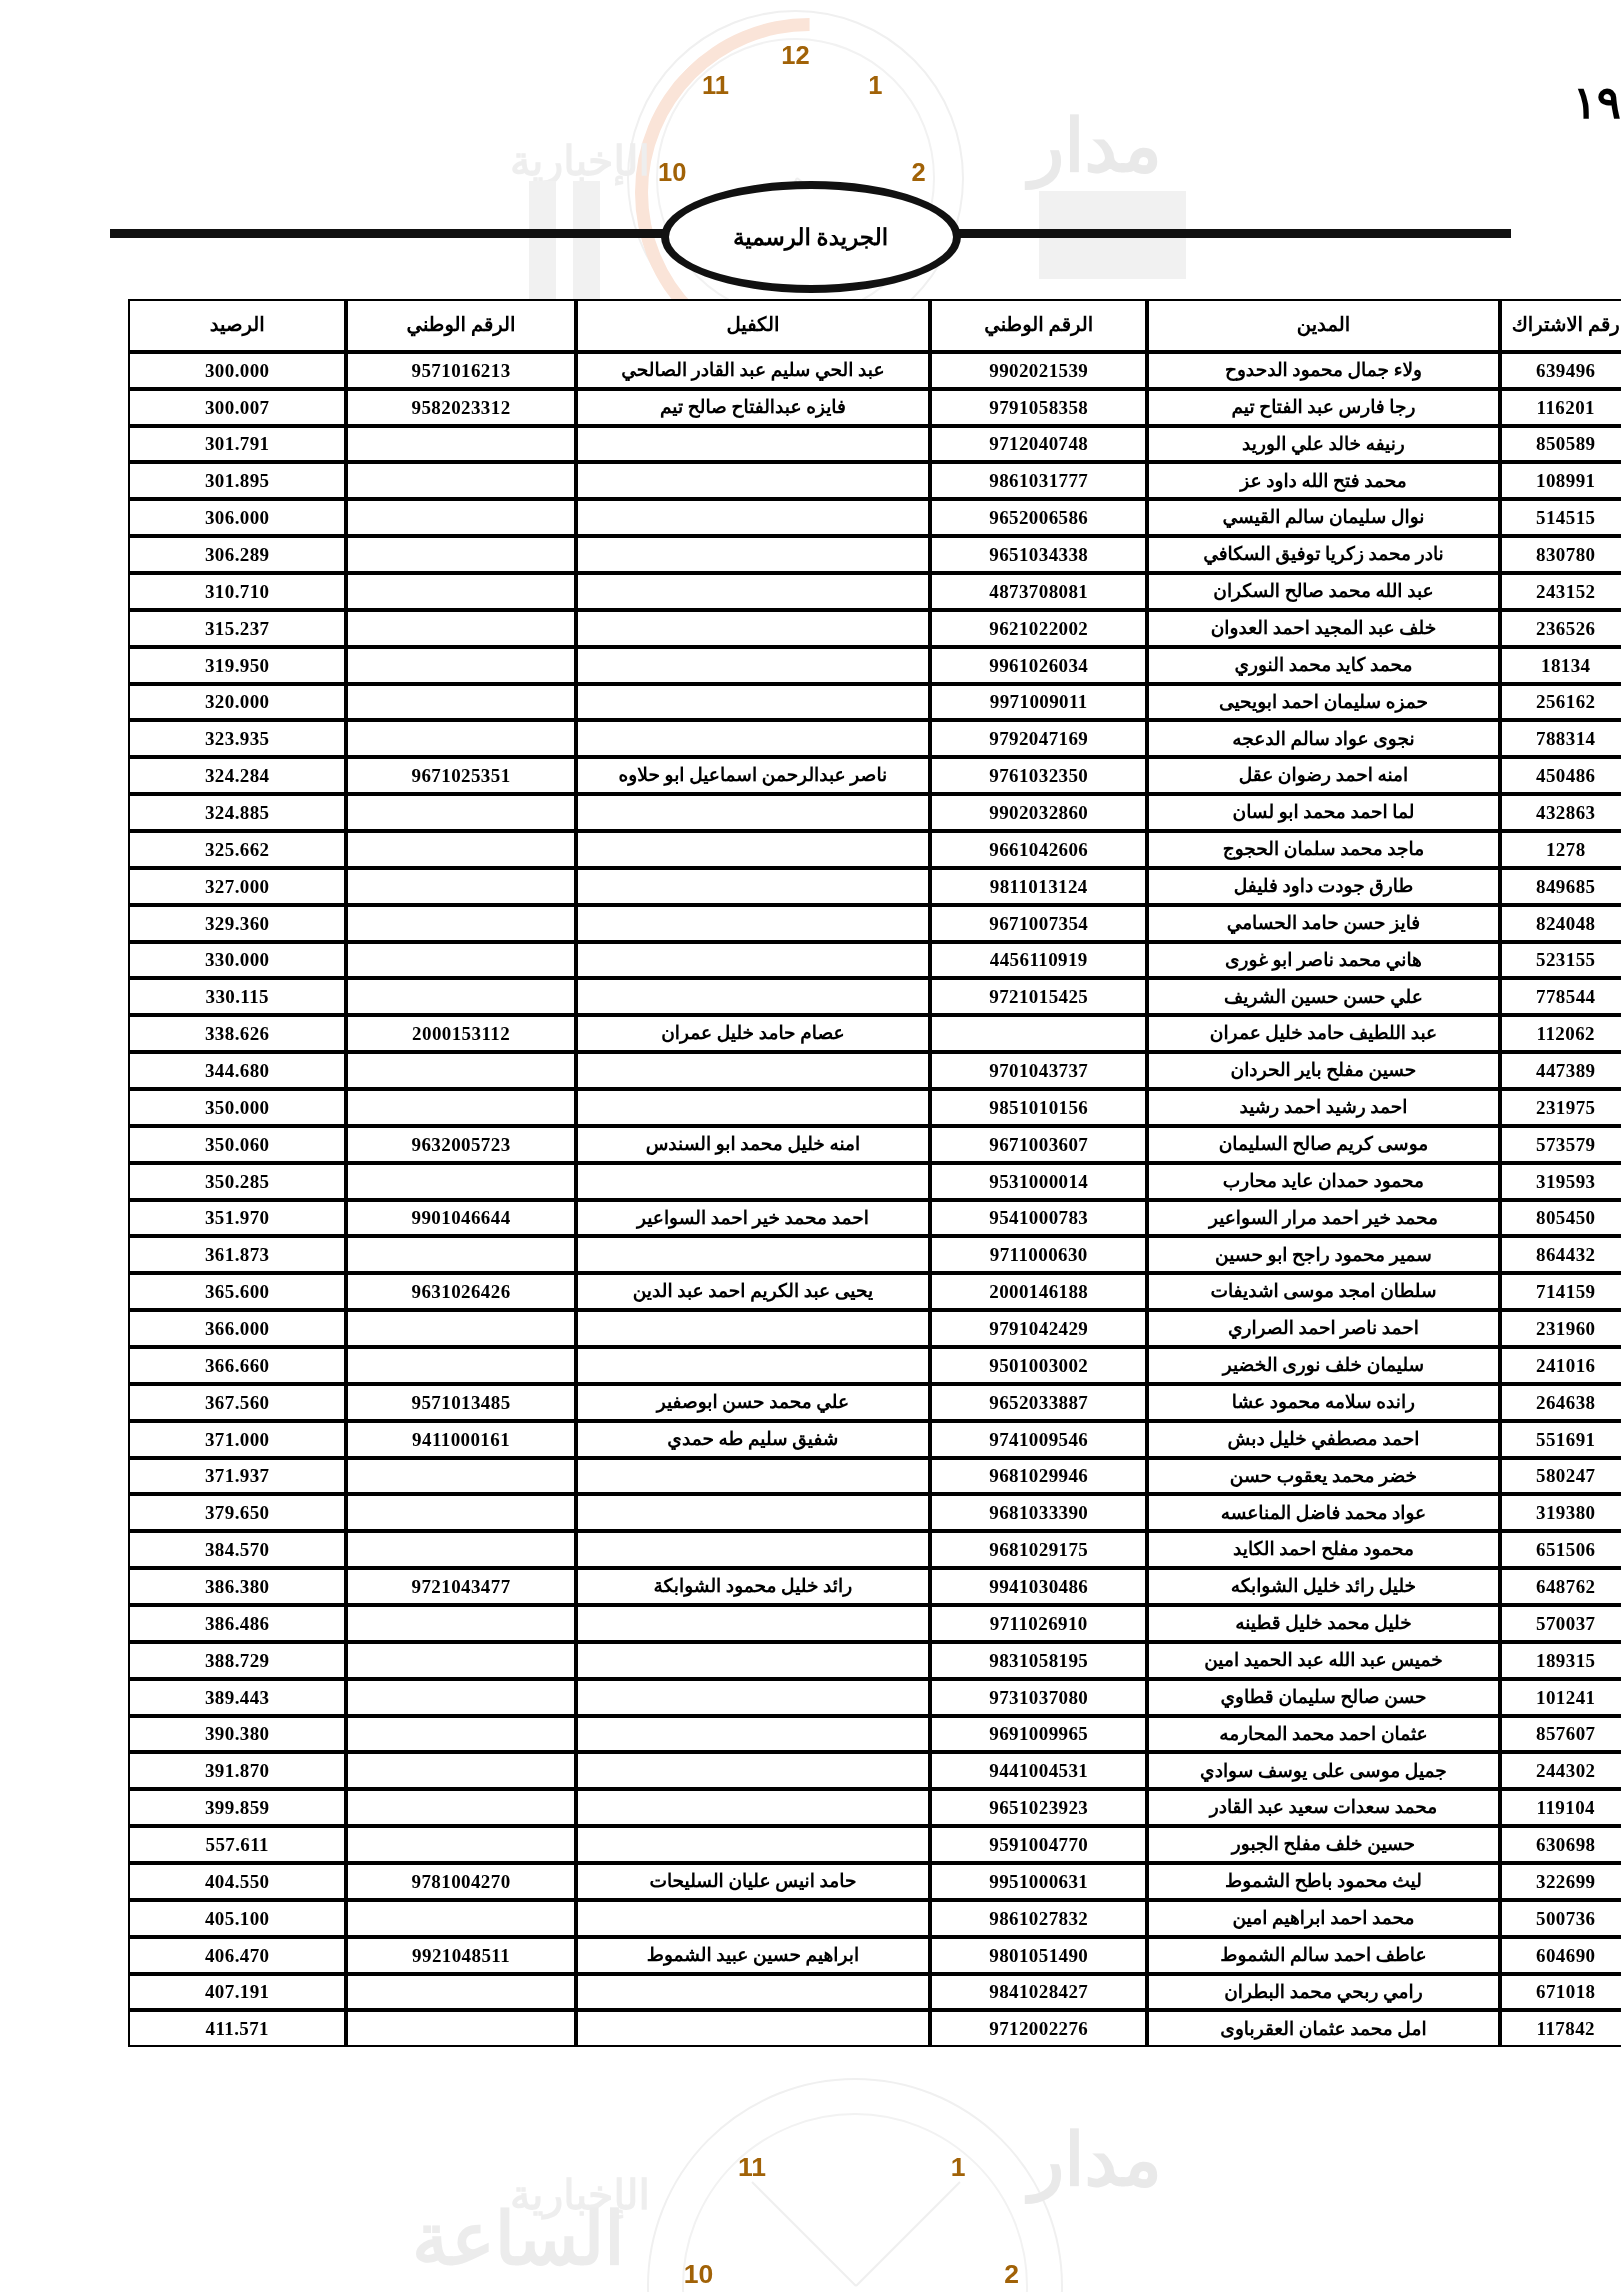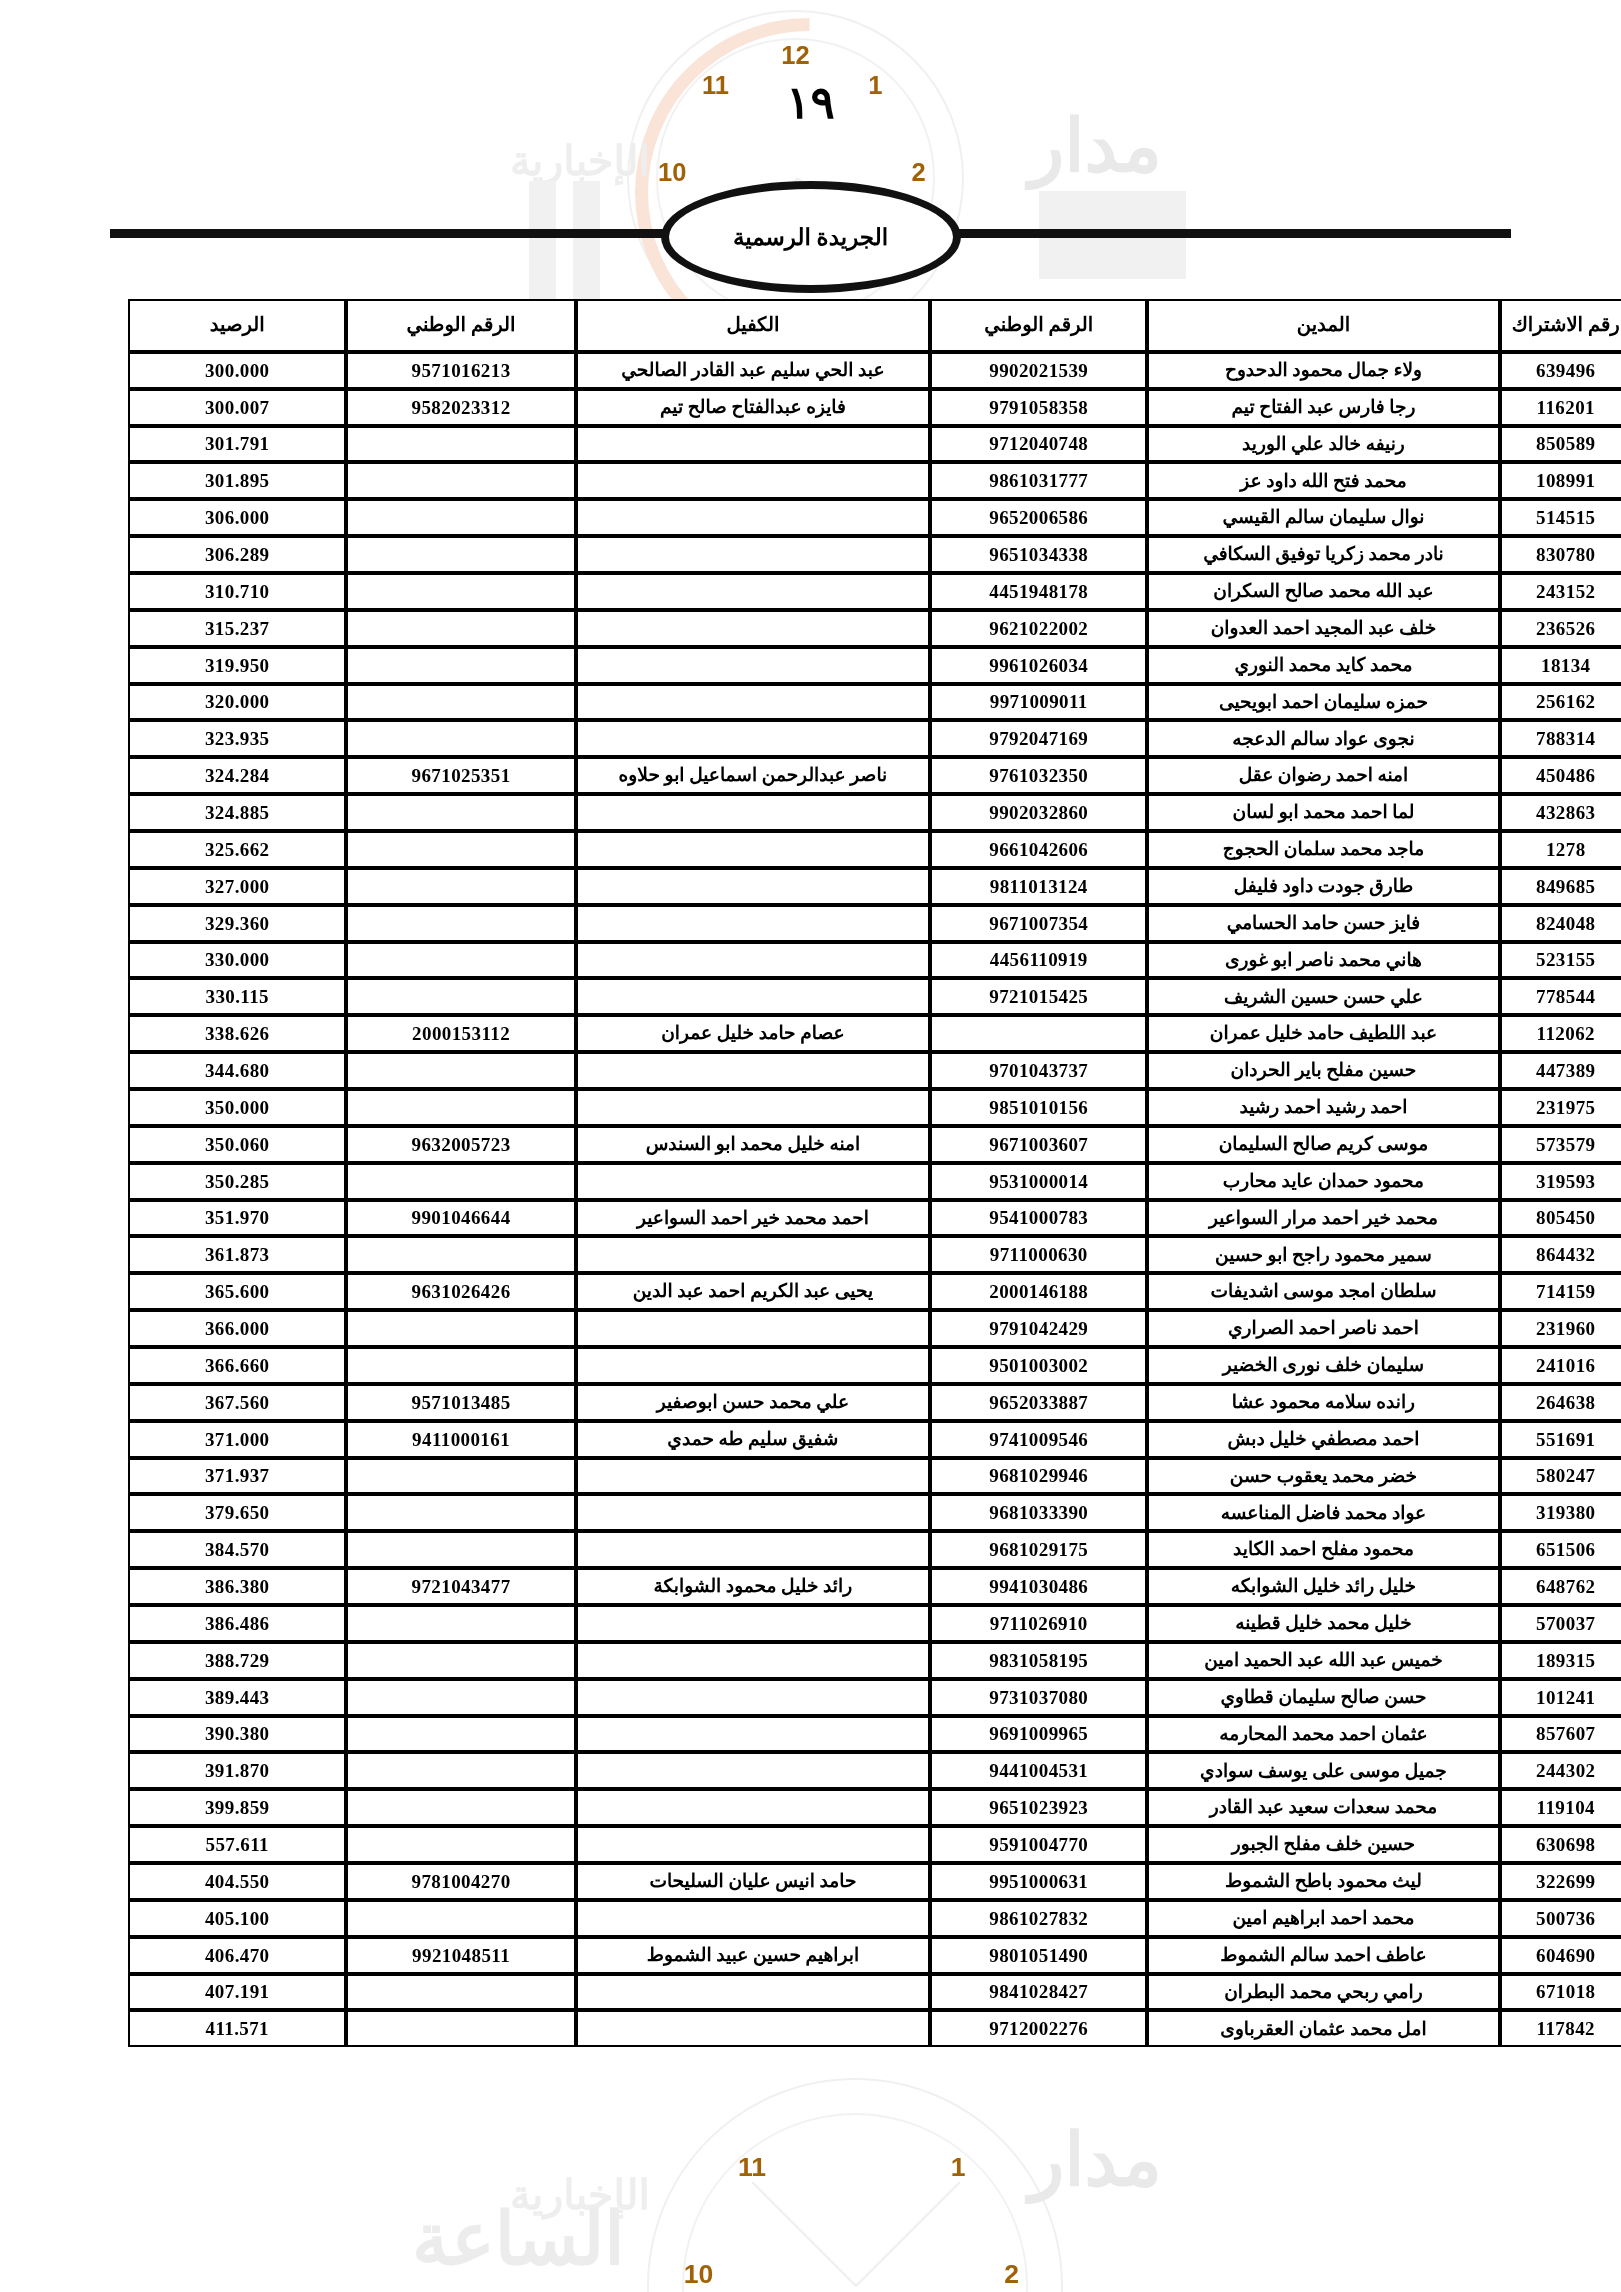--- a/index.html
+++ b/index.html
@@ -69,21 +69,20 @@
     position: absolute;
     background: #f1f1f1;
   }
 
   
   .page-number {
     position: absolute;
     top: 76px;
     left: 0;
     right: 0;
-    text-align: center;
     font-size: 45px;
     font-weight: bold;
     z-index: 3;
     font-family: "Liberation Serif", serif;
   }
   .header-rule {
     position: absolute;
     top: 229px;
     left: 110px;
     right: 110px;
@@ -323,21 +322,21 @@
           <td class="num">830780</td>
           <td class="name">نادر محمد زكريا توفيق السكافي</td>
           <td class="num">9651034338</td>
           <td class="name empty"></td>
           <td class="num empty"></td>
           <td class="num">306.289</td>
         </tr>
         <tr>
           <td class="num">243152</td>
           <td class="name">عبد الله محمد صالح السكران</td>
-          <td class="num">4451948178</td>
+          <td class="num">4873708081</td>
           <td class="name empty"></td>
           <td class="num empty"></td>
           <td class="num">310.710</td>
         </tr>
         <tr>
           <td class="num">236526</td>
           <td class="name">خلف عبد المجيد احمد العدوان</td>
           <td class="num">9621022002</td>
           <td class="name empty"></td>
           <td class="num empty"></td>

